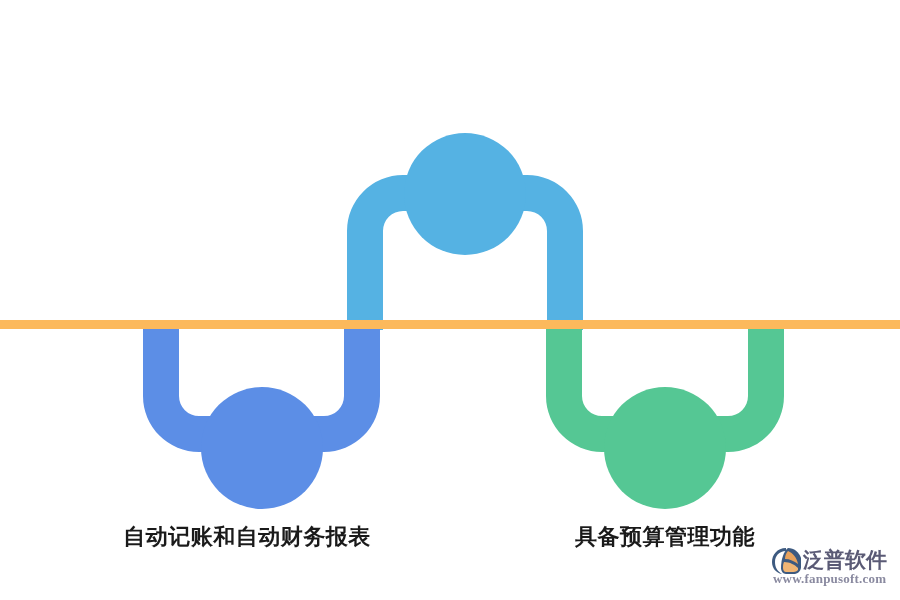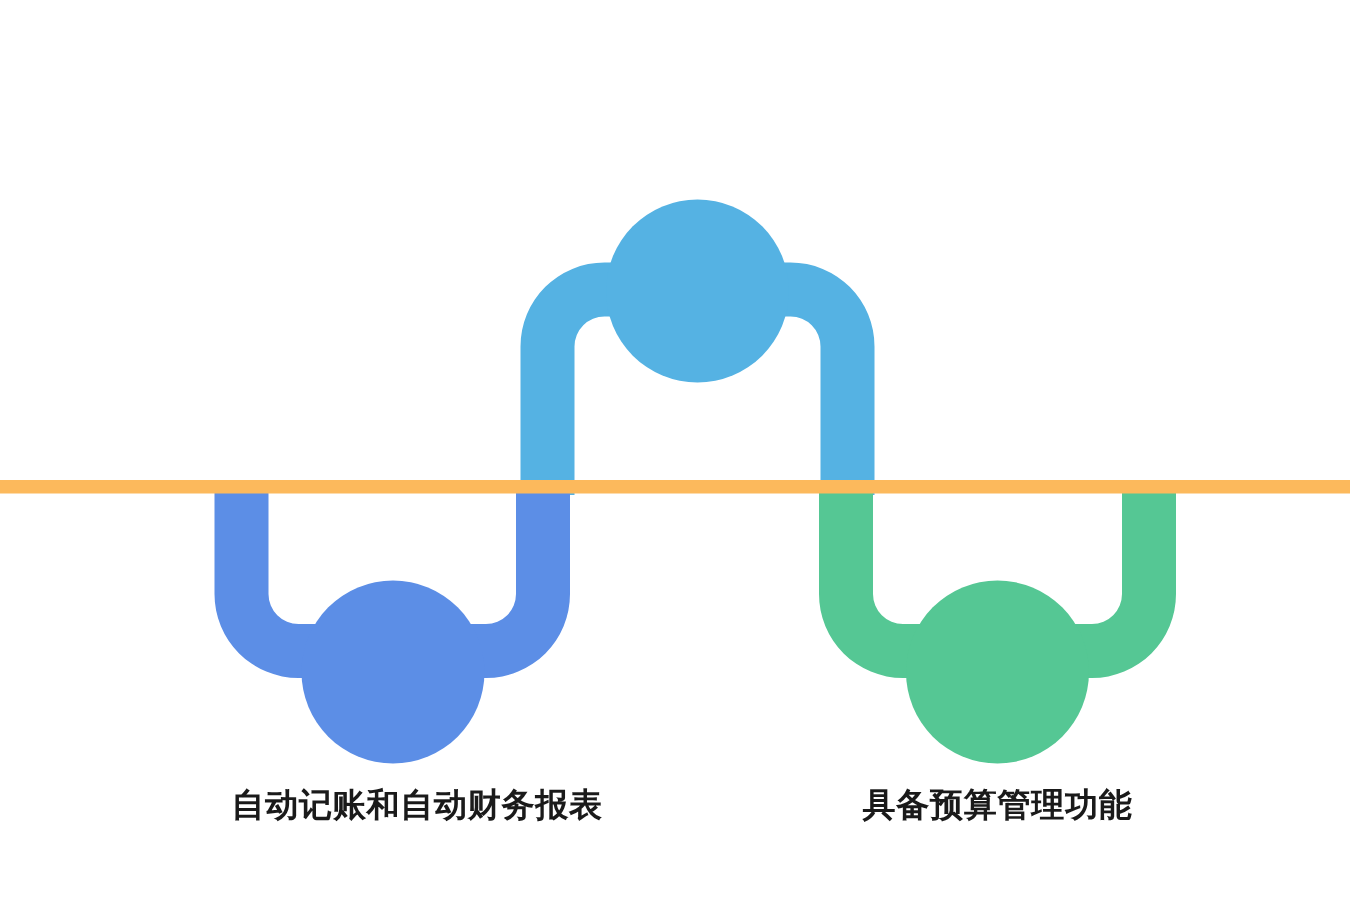--- a/index.html
+++ b/index.html
@@ -36,21 +36,21 @@
     white-space: nowrap;
     font-family: "Liberation Sans", "DejaVu Sans", sans-serif;
   }
   #label-top {
     left: 0;
     top: 72px;
     width: 900px;
     text-align: center;
   }
   #label-bottom-left {
-    left: 58px;
+    left: 27px;
     top: 522px;
     width: 440px;
     text-align: center;
   }
   #label-bottom-right {
     left: 520px;
     top: 522px;
     width: 290px;
     text-align: center;
   }
@@ -150,14 +150,24 @@
     </g>
 
     <rect x="0" y="320" width="900" height="9" fill="#fcb95c"></rect>
   </svg>
 
 
   <div class="label" id="label-bottom-left">自动记账和自动财务报表</div>
 
   <div class="label" id="label-bottom-right">具备预算管理功能</div>
 
+  <div id="logo">
+    <svg id="logo-mark" viewBox="0 0 30 28" aria-hidden="true">
+      <path d="M 14 1 C 5 1 0 8 0 15 C 0 21 4 26 10 27 C 5 24 3 20 3 15 C 3 9 7 4 14 4 Z" fill="#3d5a80"></path>
+      <path d="M 16 1 C 22 1 27 5 29 11 L 29 20 C 29 23 27 26 23 27 L 14 27 C 11 27 9 24 9 21 C 9 12 12 4 16 1 Z" fill="#3d5a80"></path>
+      <path d="M 16 4 C 21 6 25 11 26 17 C 22 14 18 12 13 12 C 13 9 14 6 16 4 Z" fill="#e8a25c"></path>
+      <path d="M 12 15 C 18 15 23 18 26 21 L 26 23 C 24 25 22 25 20 25 L 14 25 C 12 25 11 23 11 21 C 11 19 11 17 12 15 Z" fill="#f0b574"></path>
+    </svg>
+    <div id="logo-word">泛普软件</div>
+    <div id="logo-url">www.fanpusoft.com</div>
+  </div>
 
 </div>
 
 </body></html>

